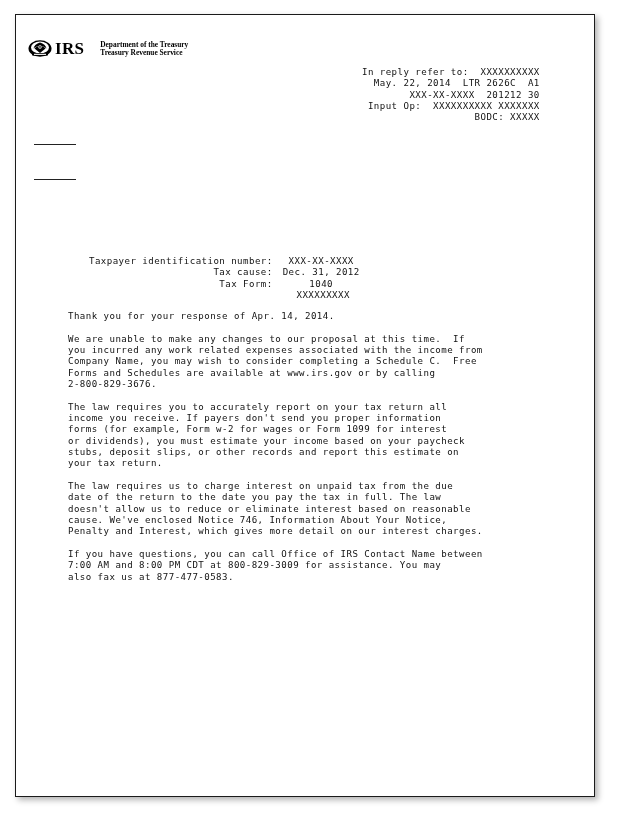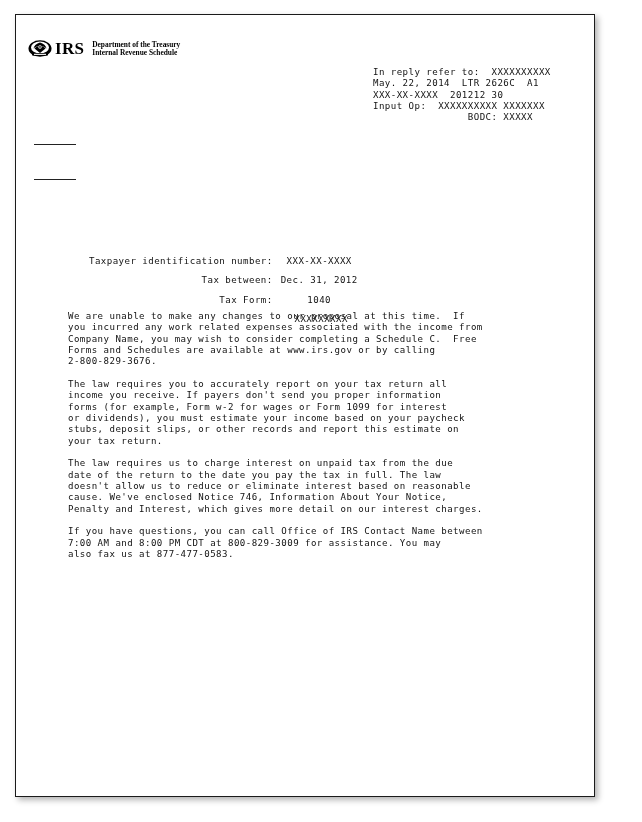--- a/index.html
+++ b/index.html
@@ -50,21 +50,21 @@
   }
   #irs-wordmark {
     font-family: "Liberation Serif", serif;
     font-weight: bold;
     font-size: 17px;
     line-height: 17px;
     letter-spacing: 0.3px;
     color: #000;
   }
   #agency-name {
-    margin-left: 8px;
+    margin-left: 16px;
     padding-top: 1px;
     font-family: "Liberation Serif", serif;
     font-weight: bold;
     font-size: 7.4px;
     line-height: 8.2px;
     color: #000;
     white-space: pre;
   }
 
   
@@ -73,21 +73,21 @@
     font-family: "DejaVu Sans Mono", monospace;
     font-size: 9.1px;
     line-height: 11.35px;
     letter-spacing: 0.45px;
     color: #111111;
     white-space: pre;
   }
 
   #return-address { left: 52px; top: 48px; }
 
-  #reference-block { left: 357px; top: 52px; }
+  #reference-block { left: 346px; top: 52px; text-align: right; }
 
   
   .fold-rule {
     position: absolute;
     left: 18px;
     width: 42px;
     height: 0;
     border-top: 1px solid #222;
   }
   #fold-rule-top { top: 129px; }
@@ -97,21 +97,20 @@
 
   
   #taxpayer-block {
     position: absolute;
     left: 73px;
     top: 241px;
     display: grid;
     grid-template-columns: auto auto;
     column-gap: 10px;
     row-gap: 0;
-    gap: 8px;
   }
   #taxpayer-block .tp-label {
     text-align: right;
     font-family: "DejaVu Sans Mono", monospace;
     font-size: 9.1px;
     line-height: 11.35px;
     letter-spacing: 0.45px;
     color: #111111;
     white-space: pre;
   }
@@ -156,49 +155,50 @@
       <ellipse cx="24" cy="17" rx="23" ry="16.5" fill="#000000"></ellipse>
       <ellipse cx="24" cy="15" rx="18" ry="12" fill="#ffffff"></ellipse>
       <path d="M24 5 C17 7 12 11 11 17 C14 14 18 12 24 12 C30 12 34 14 37 17 C36 11 31 7 24 5 Z" fill="#000000"></path>
       <path d="M24 12 C19 12 15 14 13 17 L24 26 L35 17 C33 14 29 12 24 12 Z" fill="#000000"></path>
       <ellipse cx="24" cy="14" rx="3.4" ry="3.4" fill="#ffffff"></ellipse>
       <path d="M24 11.4 L24.8 13.2 L26.7 13.2 L25.2 14.4 L25.8 16.2 L24 15.1 L22.2 16.2 L22.8 14.4 L21.3 13.2 L23.2 13.2 Z" fill="#000000"></path>
       <rect x="8" y="26" width="32" height="5.5" rx="2.4" fill="#000000"></rect>
       <rect x="12" y="27.6" width="24" height="2.2" fill="#ffffff"></rect>
     </svg>
     <span id="irs-wordmark">IRS</span>
-    <span id="agency-name"><span>Department of the Treasury</span><br><span>Internal Revenue Schedule</span></span>
+    <span id="agency-name"><span>Department of the Treasury</span><br><span>Treasury Revenue Service</span></span>
   </div>
 
 
   <div class="mono" id="reference-block">In reply refer to:  XXXXXXXXXX
 May. 22, 2014  LTR 2626C  A1
 XXX-XX-XXXX  201212 30
 Input Op:  XXXXXXXXXX XXXXXXX
                 BODC: XXXXX</div>
 
   <div class="fold-rule" id="fold-rule-top"></div>
   <div class="fold-rule" id="fold-rule-bottom"></div>
 
 
   <div id="taxpayer-block">
     <div class="tp-label">Taxpayer identification number:</div>
     <div class="tp-value">XXX-XX-XXXX</div>
 
-    <div class="tp-label">Tax between:</div>
+    <div class="tp-label">Tax cause:</div>
     <div class="tp-value">Dec. 31, 2012</div>
 
     <div class="tp-label">Tax Form:</div>
     <div class="tp-value">1040</div>
 
     <div class="tp-label"></div>
     <div class="tp-value tp-value-indent">XXXXXXXXX</div>
   </div>
 
   <div id="letter-body">
+    <p class="para">Thank you for your response of Apr. 14, 2014.</p>
     <p class="para">We are unable to make any changes to our proposal at this time.  If
 you incurred any work related expenses associated with the income from
 Company Name, you may wish to consider completing a Schedule C.  Free
 Forms and Schedules are available at www.irs.gov or by calling
 2-800-829-3676.</p>
     <p class="para">The law requires you to accurately report on your tax return all
 income you receive. If payers don't send you proper information
 forms (for example, Form w-2 for wages or Form 1099 for interest
 or dividends), you must estimate your income based on your paycheck
 stubs, deposit slips, or other records and report this estimate on

